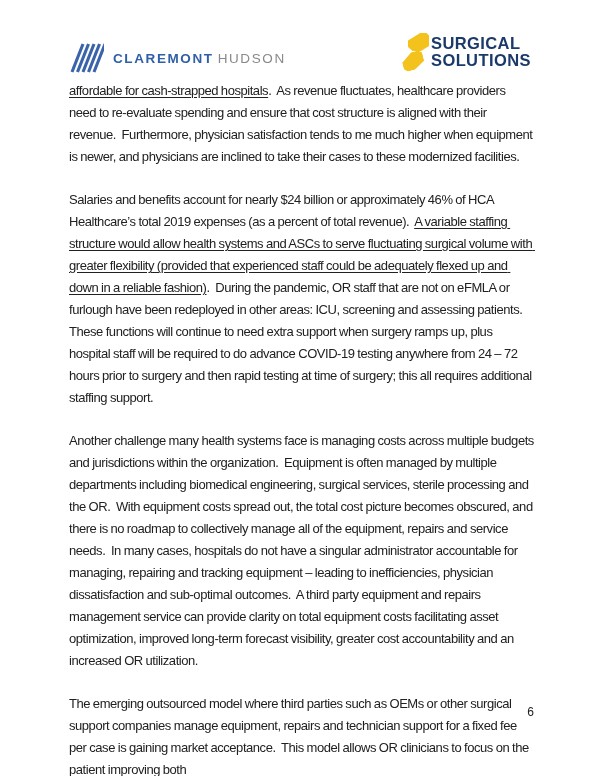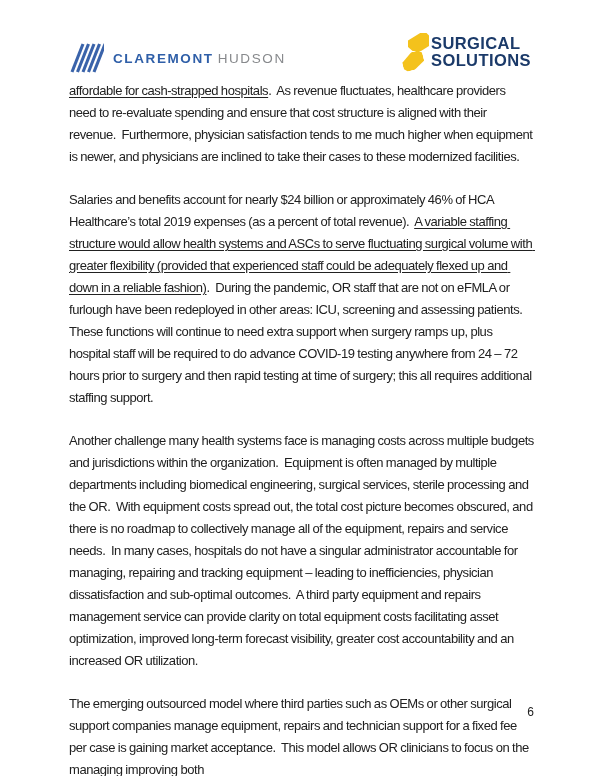--- a/index.html
+++ b/index.html
@@ -135,18 +135,18 @@
     </span>
   </div>
 
   <div class="content">
     <p class="para"><span class="u">affordable for cash-strapped hospitals</span><span>.  As revenue fluctuates, healthcare providers need to re-evaluate spending and ensure that cost structure is aligned with their revenue.  Furthermore, physician satisfaction tends to me much higher when equipment is newer, and physicians are inclined to take their cases to these modernized facilities.</span></p>
 
     <p class="para"><span>Salaries and benefits account for nearly $24 billion or approximately 46% of HCA Healthcare’s total 2019 expenses (as a percent of total revenue).  </span><span class="u">A variable staffing structure would allow health systems and ASCs to serve fluctuating surgical volume with greater flexibility (provided that experienced staff could be adequately flexed up and down in a reliable fashion)</span><span>.  During the pandemic, OR staff that are not on eFMLA or furlough have been redeployed in other areas: ICU, screening and assessing patients.  These functions will continue to need extra support when surgery ramps up, plus hospital staff will be required to do advance COVID-19 testing anywhere from 24 – 72 hours prior to surgery and then rapid testing at time of surgery; this all requires additional staffing support.</span></p>
 
     <p class="para"><span>Another challenge many health systems face is managing costs across multiple budgets and jurisdictions within the organization.  Equipment is often managed by multiple departments including biomedical engineering, surgical services, sterile processing and the OR.  With equipment costs spread out, the total cost picture becomes obscured, and there is no roadmap to collectively manage all of the equipment, repairs and service needs.  In many cases, hospitals do not have a singular administrator accountable for managing, repairing and tracking equipment – leading to inefficiencies, physician dissatisfaction and sub-optimal outcomes.  A third party equipment and repairs management service can provide clarity on total equipment costs facilitating asset optimization, improved long-term forecast visibility, greater cost accountability and an increased OR utilization.</span></p>
 
-    <p class="para"><span>The emerging outsourced model where third parties such as OEMs or other surgical support companies manage equipment, repairs and technician support for a fixed fee per case is gaining market acceptance.  This model allows OR clinicians to focus on the managing improving both</span></p>
+    <p class="para"><span>The emerging outsourced model where third parties such as OEMs or other surgical support companies manage equipment, repairs and technician support for a fixed fee per case is gaining market acceptance.  This model allows OR clinicians to focus on the patient improving both</span></p>
   </div>
 
   <div class="page-number">6</div>
 
 </div>
 
 </body></html>

